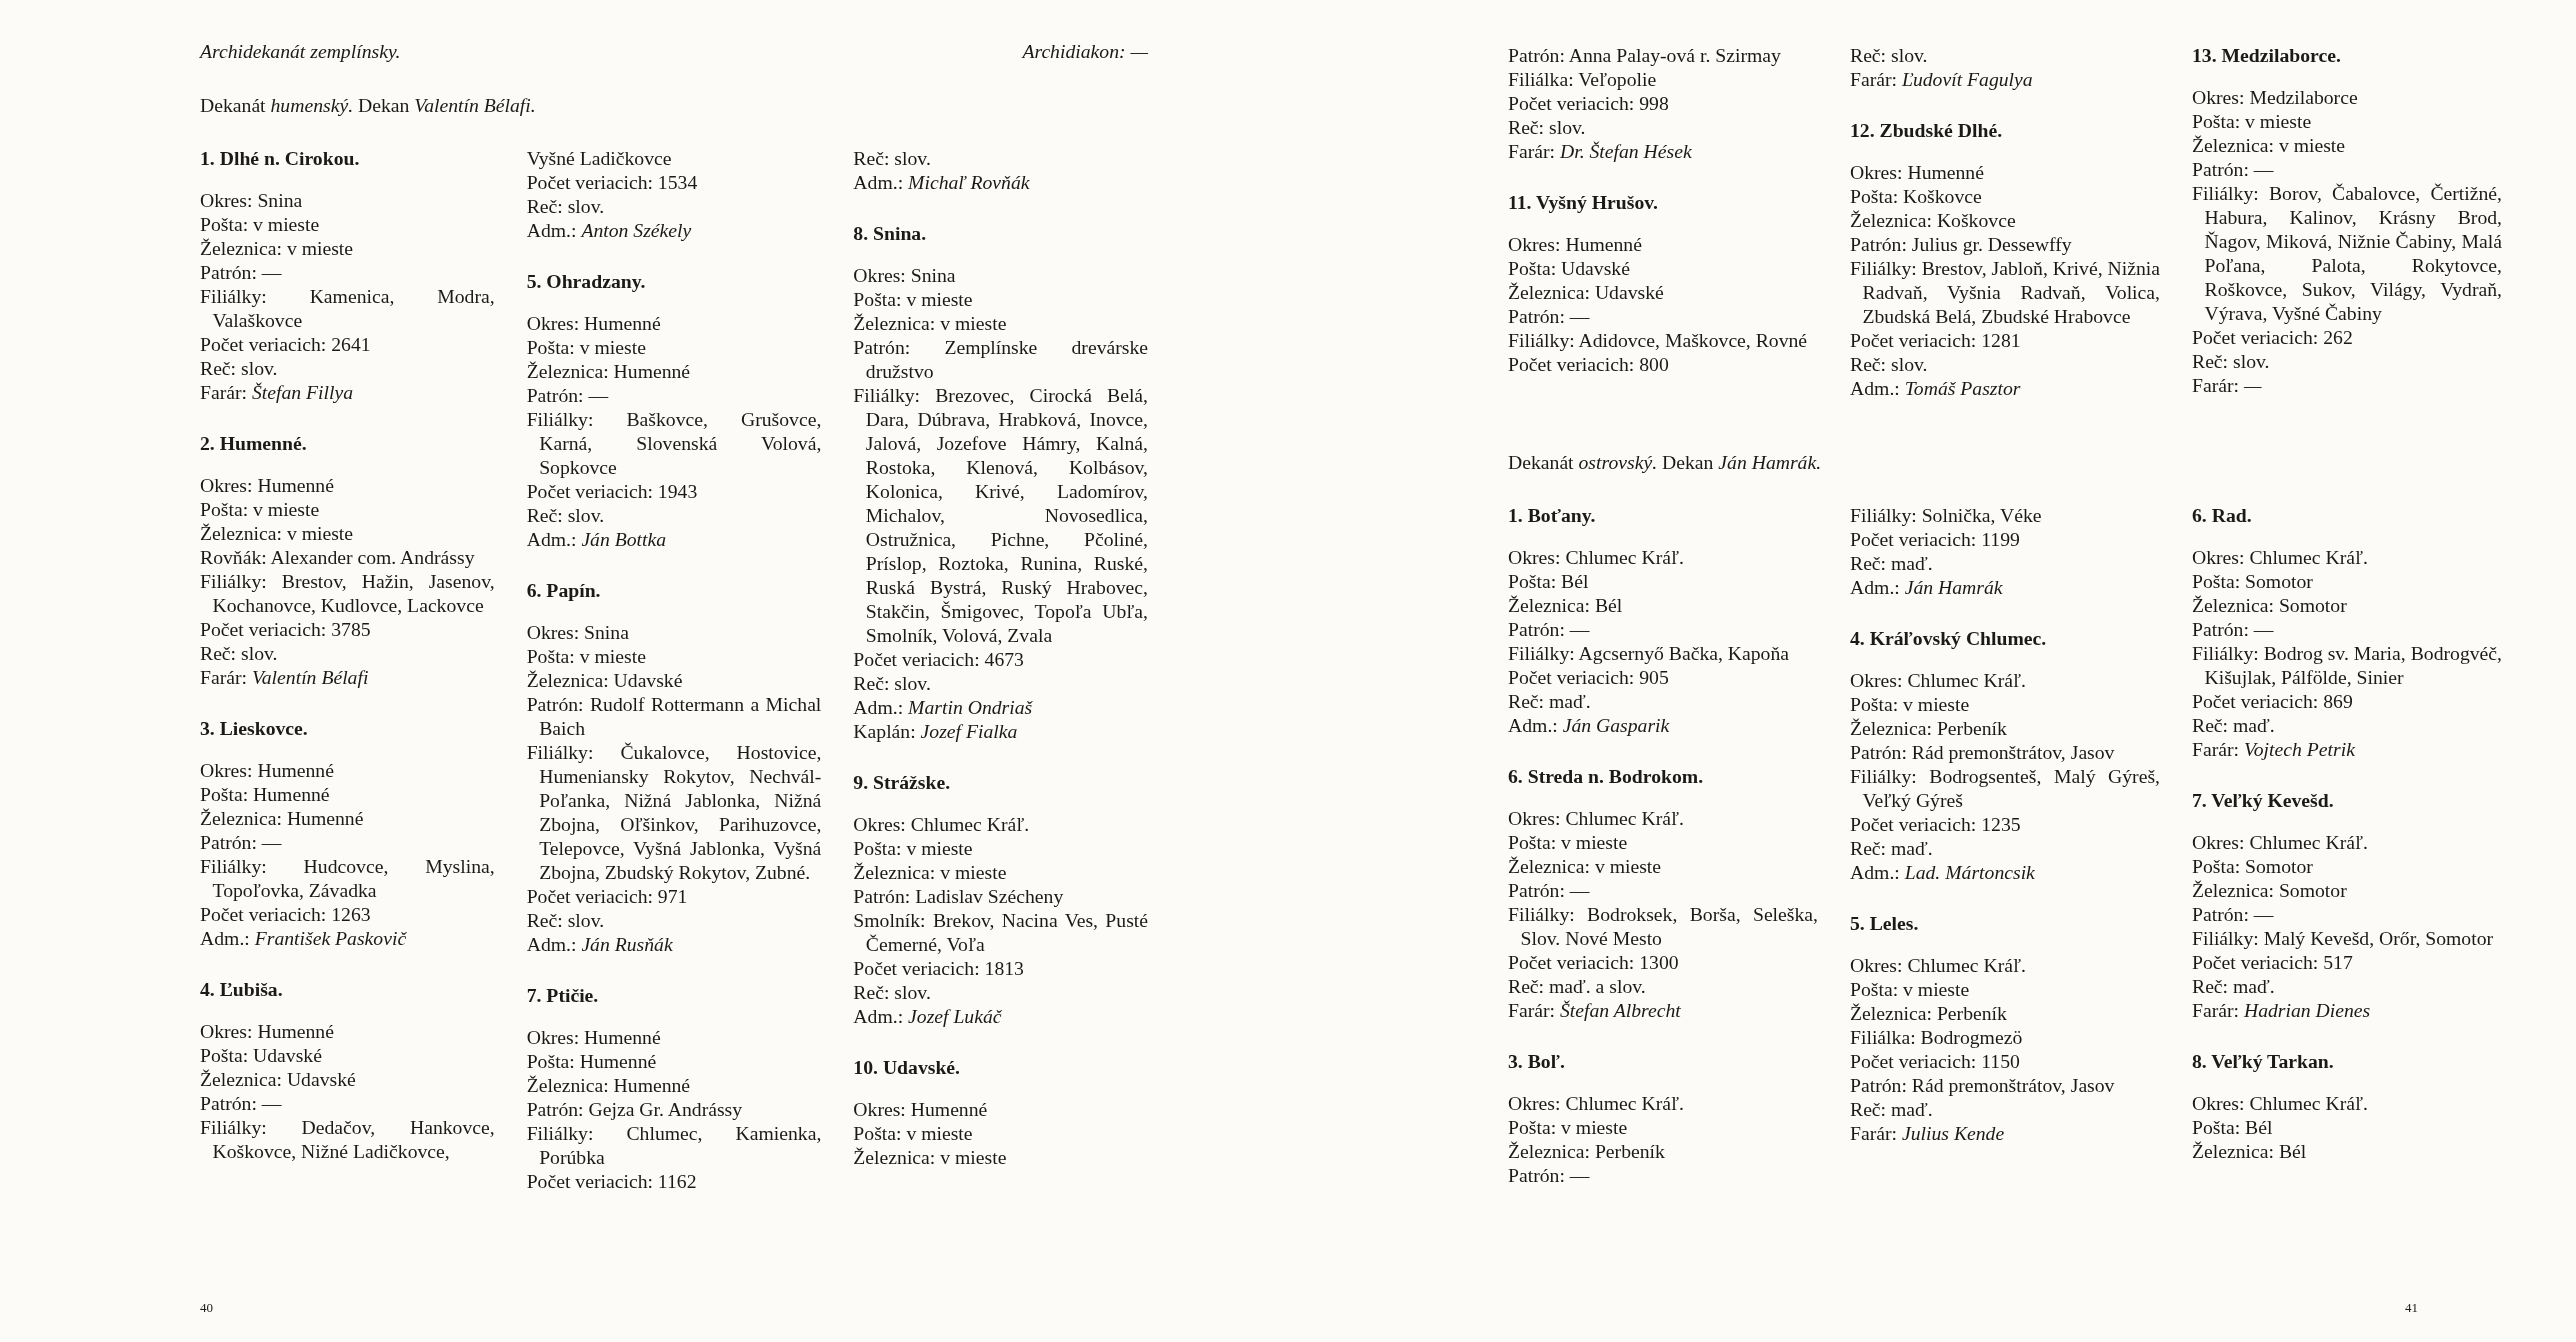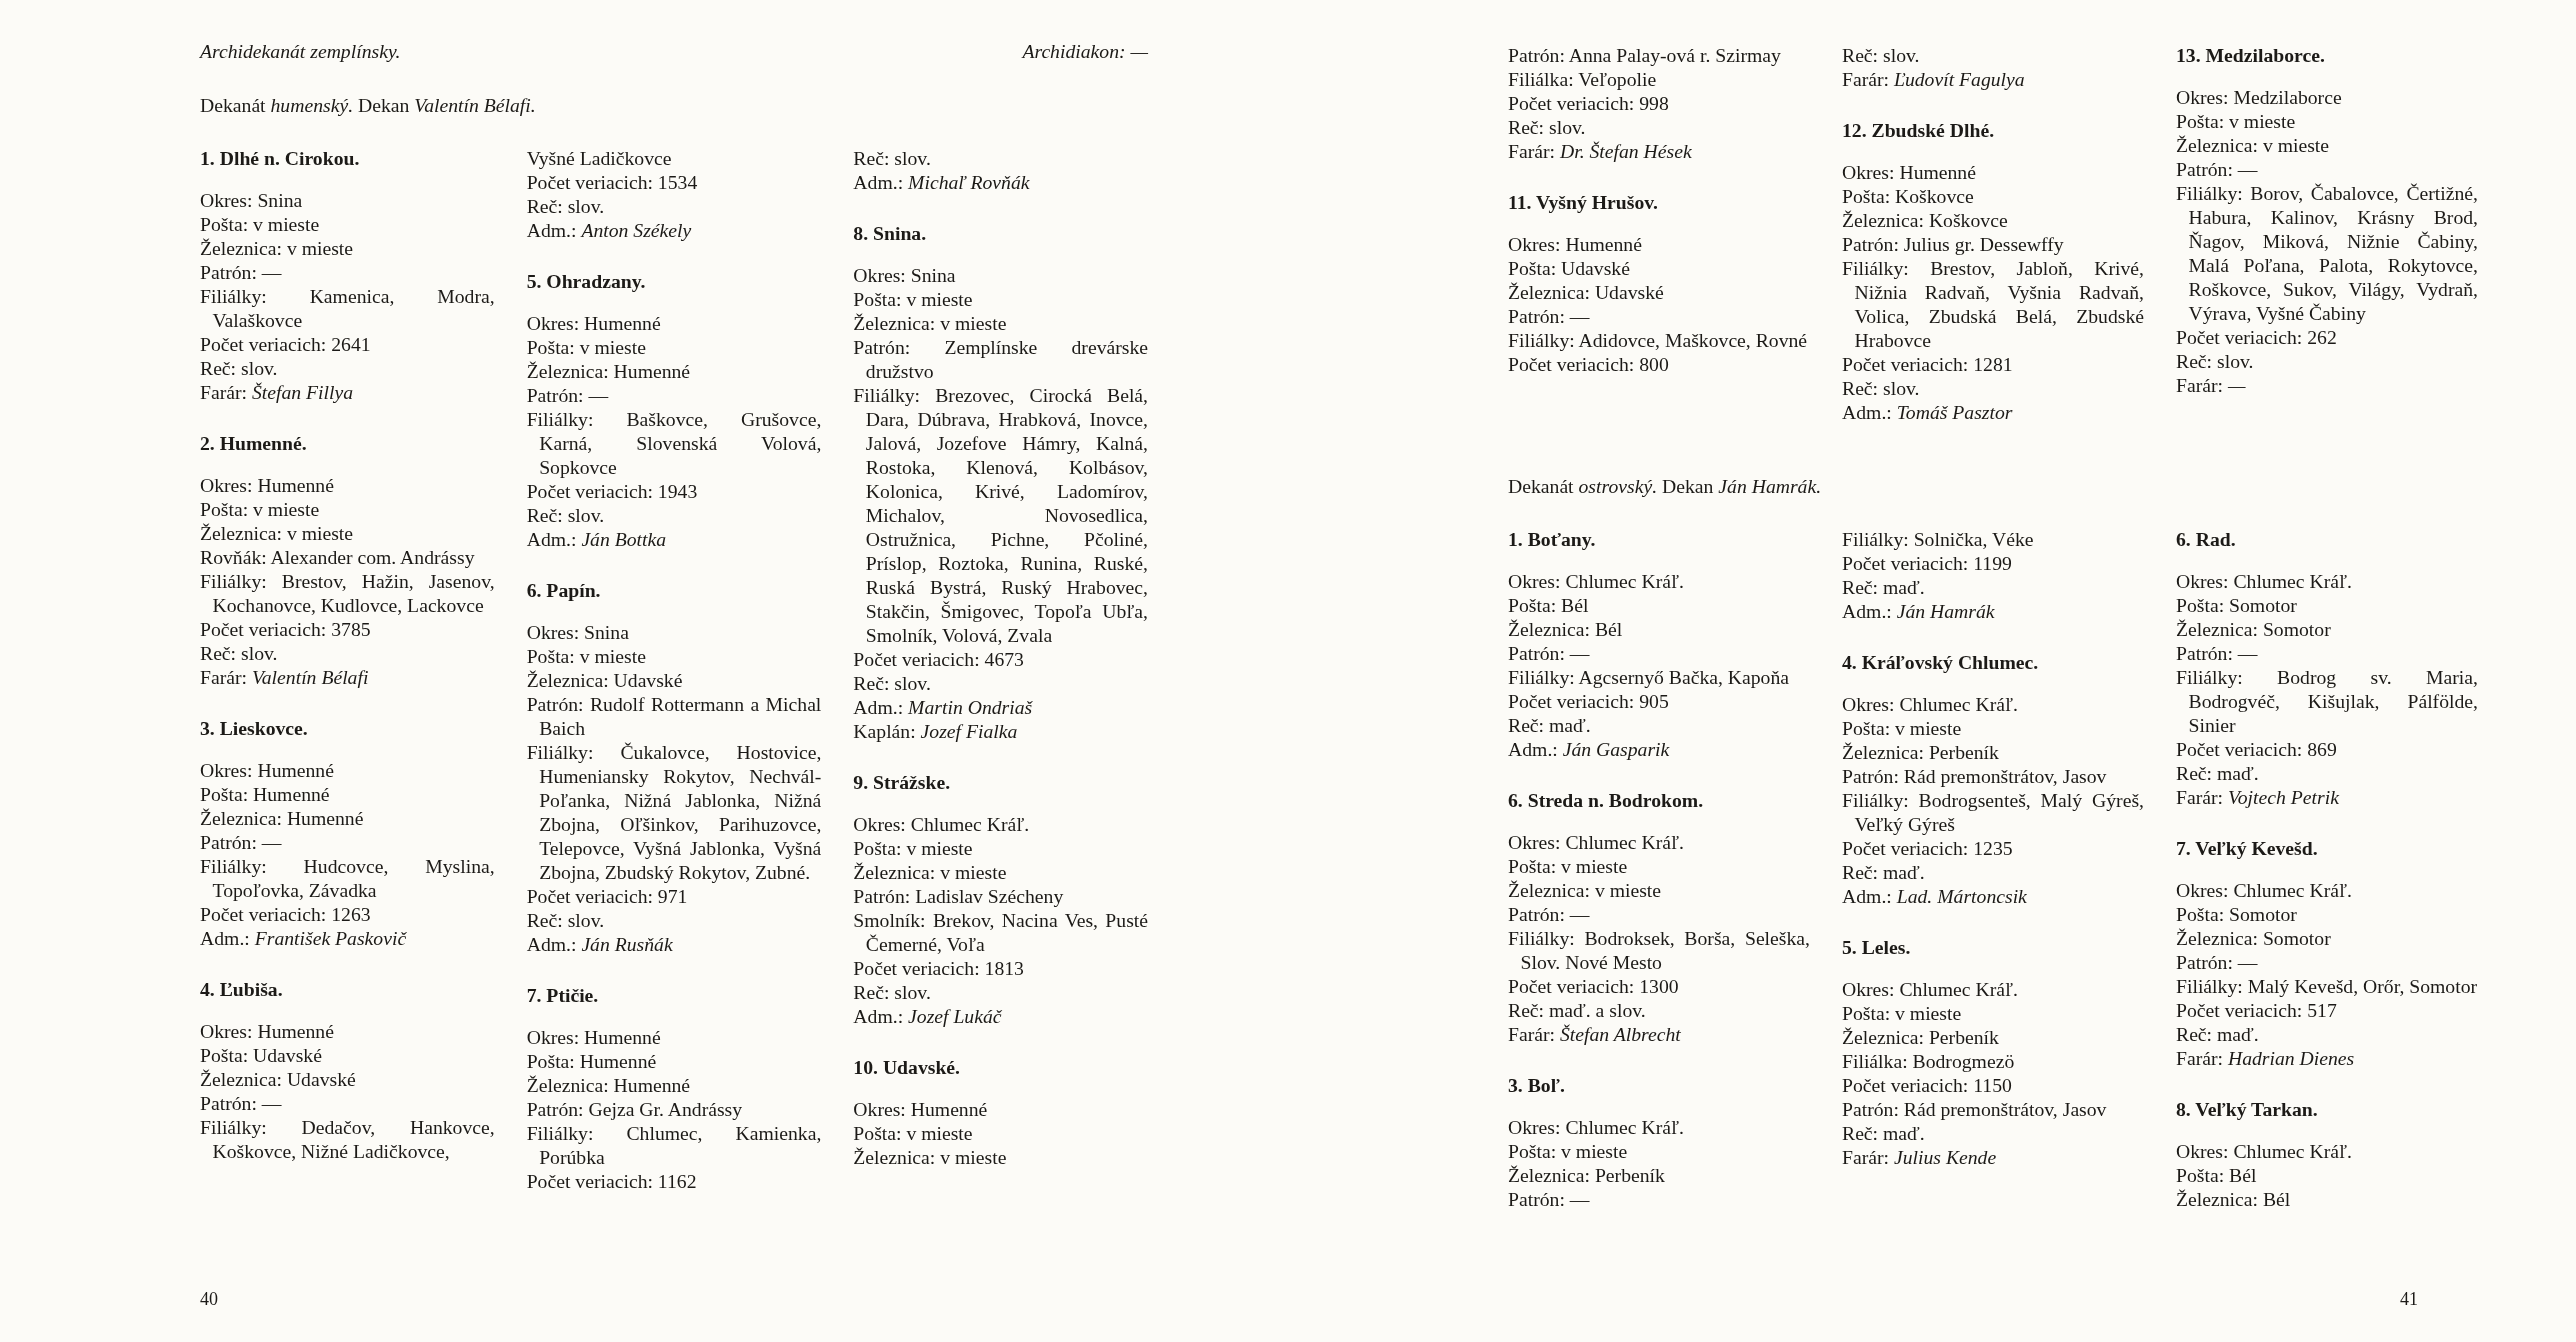--- a/index.html
+++ b/index.html
@@ -9,40 +9,40 @@
     font-family:"Liberation Serif","DejaVu Serif",serif;
     color:#1c1a17;
   }
   .spread{
     display:flex;width:2576px;height:1343px;
     background:#fcfbf7;
     font-size:19.7px;line-height:24px;
   }
   .page{position:relative;box-sizing:border-box;width:1288px;height:1343px;}
   .page--left{padding:39px 140px 0 200px;}
-  .page--right{padding:43px 98px 0 220px;}
+  .page--right{padding:43px 74px 0 220px;}
   .running-head{
     display:flex;justify-content:space-between;
     font-style:italic;margin-bottom:30px;
   }
   .deanery-heading{
     text-align:left;margin:0 0 29px 0;
   }
   .section:not(:first-child) .deanery-heading{margin-top:23px;}
   .ital{font-style:italic;}
   .cols{display:flex;gap:32px;}
   .col{flex:1 1 0;min-width:0;text-align:justify;hyphens:auto;}
   .entry{margin:0 0 27px 0;}
   .entry-title{font-weight:bold;margin:0 0 18px 0;text-align:left;}
   .line{
     margin:0;
     padding-left:12.5px;text-indent:-12.5px; 
   }
   .page-number{
-    position:absolute;bottom:32px;font-size:18px;font-family:Liberation Serif, serif;
+    position:absolute;bottom:23px;font-size:13px;font-family:Liberation Serif, serif;
   }
   .page-number--left{left:200px;}
   .page-number--right{right:158px;}
   p{margin:0;}
 </style>
 </head>
 <body>
 
 <div class="spread">
 

